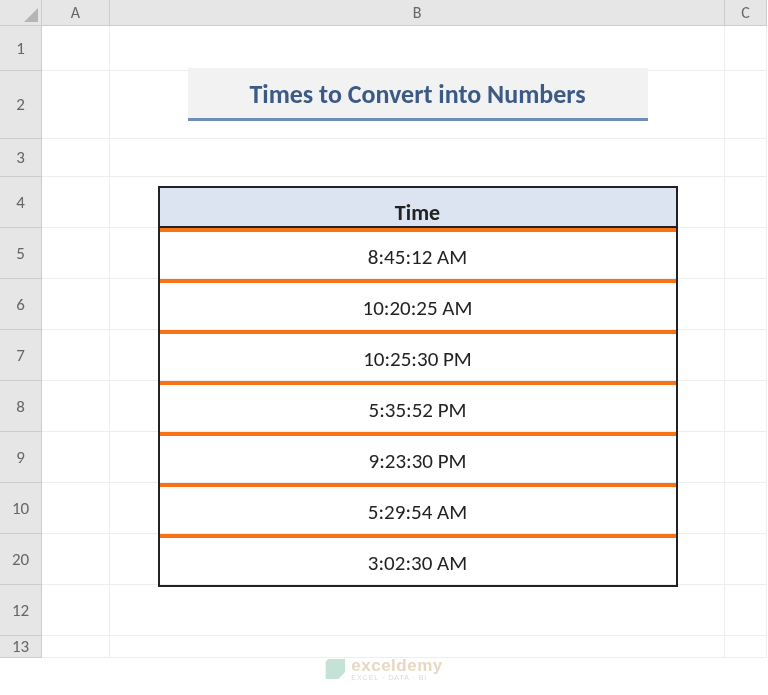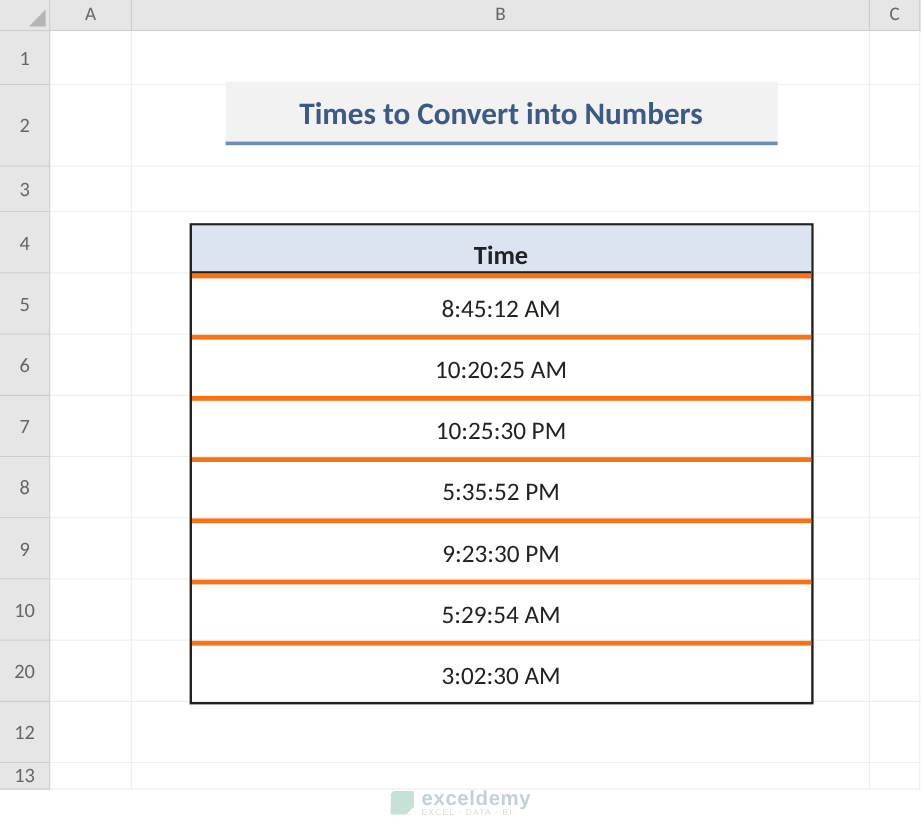--- a/index.html
+++ b/index.html
@@ -123,21 +123,21 @@
   }
   .wm-icon::after {
     content: "";
     position: absolute;
     right: 0; bottom: 0;
     width: 7px; height: 7px;
     background: #fff;
     clip-path: polygon(0 100%, 100% 0, 100% 100%);
   }
   .wm-text { line-height: 1; }
-  .wm-main { font-size: 17px; color: #0c4a6e; font-weight: 600; letter-spacing: 0.5px; }
+  .wm-main { font-size: 17px; color: #a16207; font-weight: 600; letter-spacing: 0.5px; }
   .wm-sub { font-size: 7px; color: #666; letter-spacing: 1px; }
 </style>
 </head>
 <body>
 
 <div class="sheet">
   <div class="corner"></div>
   <div class="hdr">A</div>
   <div class="hdr">B</div>
   <div class="hdr">C</div>

